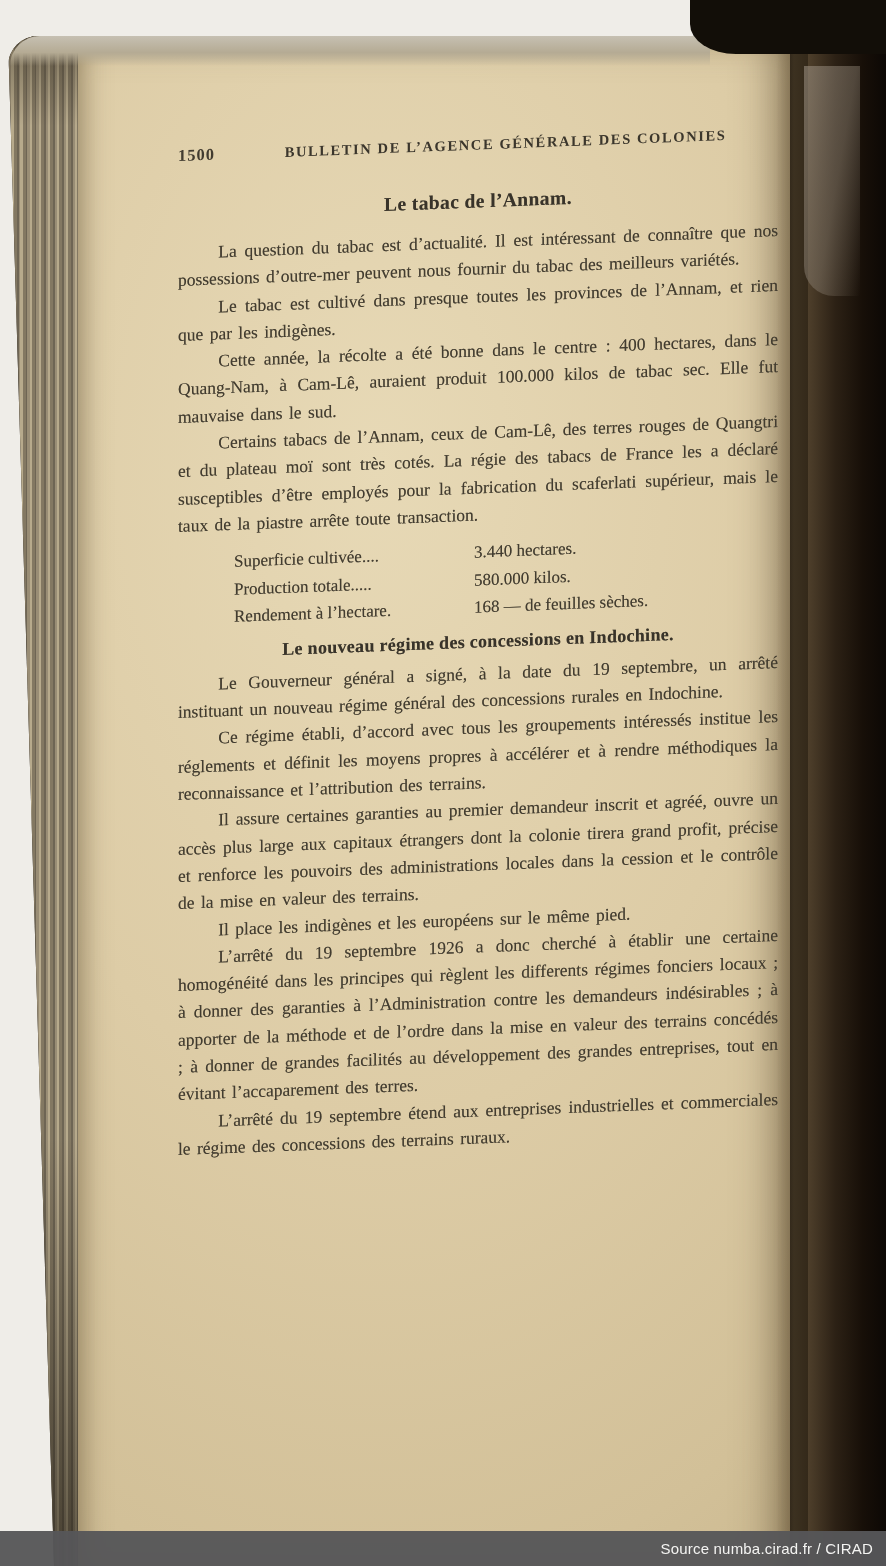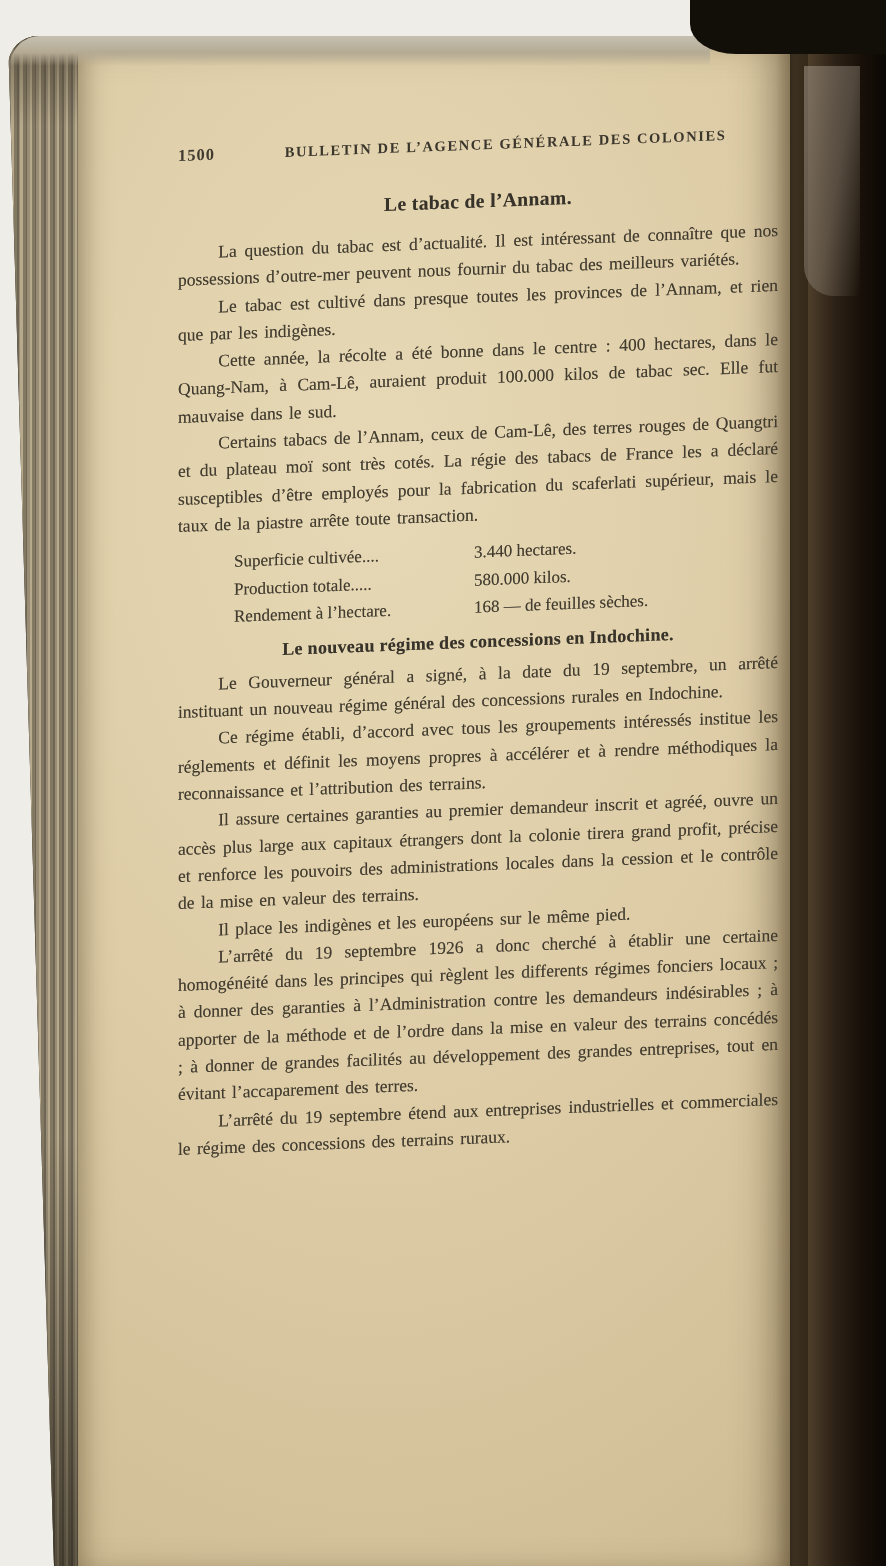--- a/index.html
+++ b/index.html
@@ -147,14 +147,17 @@
 
     <p class="body-par">Le Gouverneur général a signé, à la date du 19 septembre, un arrêté instituant un nouveau régime général des concessions rurales en Indochine.</p>
     <p class="body-par">Ce régime établi, d’accord avec tous les groupements intéressés institue les réglements et définit les moyens propres à accélérer et à rendre méthodiques la reconnaissance et l’attribution des terrains.</p>
     <p class="body-par">Il assure certaines garanties au premier demandeur inscrit et agréé, ouvre un accès plus large aux capitaux étrangers dont la colonie tirera grand profit, précise et renforce les pouvoirs des administrations locales dans la cession et le contrôle de la mise en valeur des terrains.</p>
     <p class="body-par">Il place les indigènes et les européens sur le même pied.</p>
     <p class="body-par">L’arrêté du 19 septembre 1926 a donc cherché à établir une certaine homogénéité dans les principes qui règlent les differents régimes fonciers locaux ; à donner des garanties à l’Administration contre les demandeurs indésirables ; à apporter de la méthode et de l’ordre dans la mise en valeur des terrains concédés ; à donner de grandes facilités au développement des grandes entreprises, tout en évitant l’accaparement des terres.</p>
     <p class="body-par">L’arrêté du 19 septembre étend aux entreprises industrielles et commerciales le régime des concessions des terrains ruraux.</p>
 
   </div>
 
+  <div class="footer-bar">
+    <span>Source numba.cirad.fr / CIRAD</span>
+  </div>
 
 </div>
 
 </body></html>

